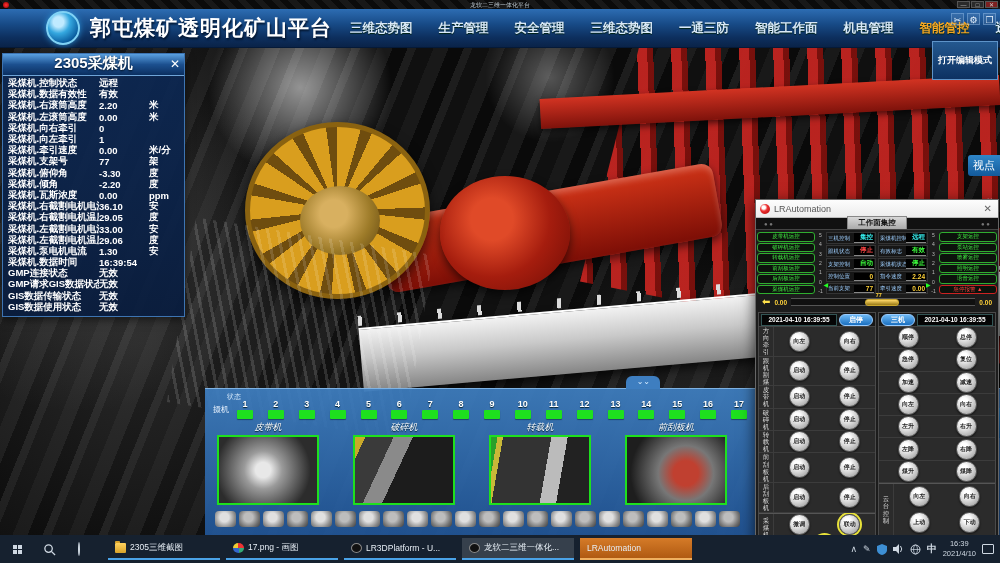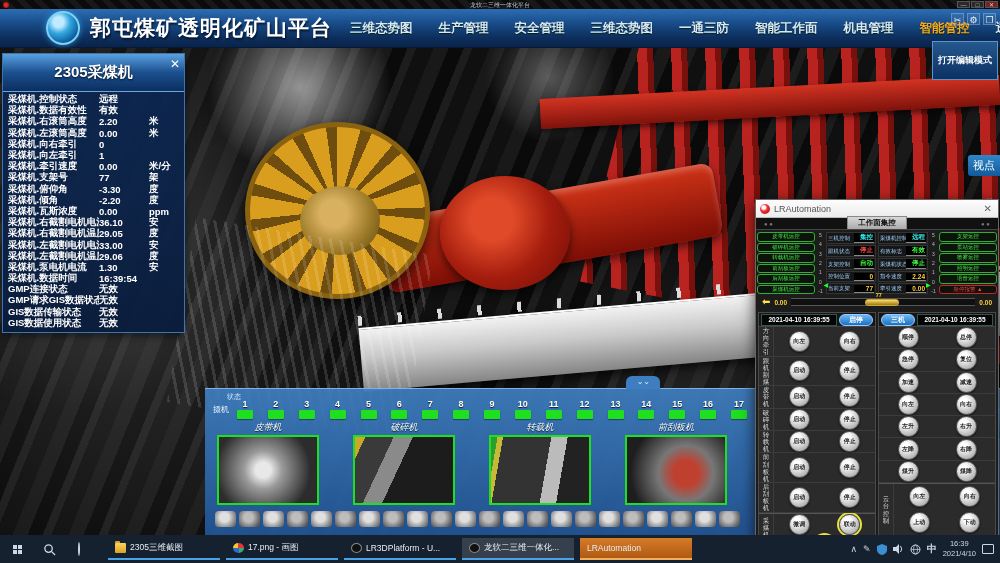--- a/index.html
+++ b/index.html
@@ -69,22 +69,22 @@
   .viewpoint-tab{position:absolute;right:0;top:155px;z-index:8;background:linear-gradient(#2f86c8,#135a9b);
     color:#fff;font-size:11px;padding:3px 5px;border-radius:3px 0 0 3px;cursor:pointer}
   .vp-chevron{position:absolute;right:6px;top:192px;z-index:8;color:#cfe6ff;font-size:10px;cursor:pointer}
   .collapse-tab{position:absolute;right:0;top:408px;z-index:8;background:linear-gradient(#2f86c8,#135a9b);
     color:#fff;font-size:12px;font-weight:bold;padding:8px 3px;border-radius:5px 0 0 5px;cursor:pointer}
 
   
   .shearer-panel{position:absolute;left:2px;top:53px;width:183px;z-index:12;
     background:linear-gradient(180deg,rgba(12,40,84,.92),rgba(8,28,62,.92));
     border:1px solid #3d74b2;box-shadow:0 3px 8px rgba(0,0,0,.5)}
-  .sp-header{height:38px;background:linear-gradient(180deg,#5aa0e0 0,#1c508f 50%,#0b2f60 100%);
-    display:flex;align-items:center;justify-content:center;position:relative;border-bottom:1px solid #6fa5d8}
+  .sp-header{height:22px;background:linear-gradient(180deg,#5aa0e0 0,#1c508f 50%,#0b2f60 100%);
+    display:flex;align-items:flex-start;justify-content:center;position:relative;border-bottom:1px solid #6fa5d8}
   .sp-title{color:#fff;font-size:15px;font-weight:bold;text-shadow:0 1px 2px #012}
   .sp-close{position:absolute;right:4px;top:3px;color:#fff;font-size:12px;font-weight:bold;cursor:pointer;line-height:14px}
   .sp-rows{padding:2px 0 3px 0}
   .sp-row{display:flex;height:11.2px;align-items:center;font-size:9.5px;font-weight:bold;color:#fff;white-space:nowrap}
   .sp-label{width:96px;padding-left:5px;overflow:hidden}
   .sp-value{width:50px}
   .sp-unit{width:30px}
 
   
   .lra{position:absolute;left:755px;top:199px;width:244px;height:342px;z-index:20;

